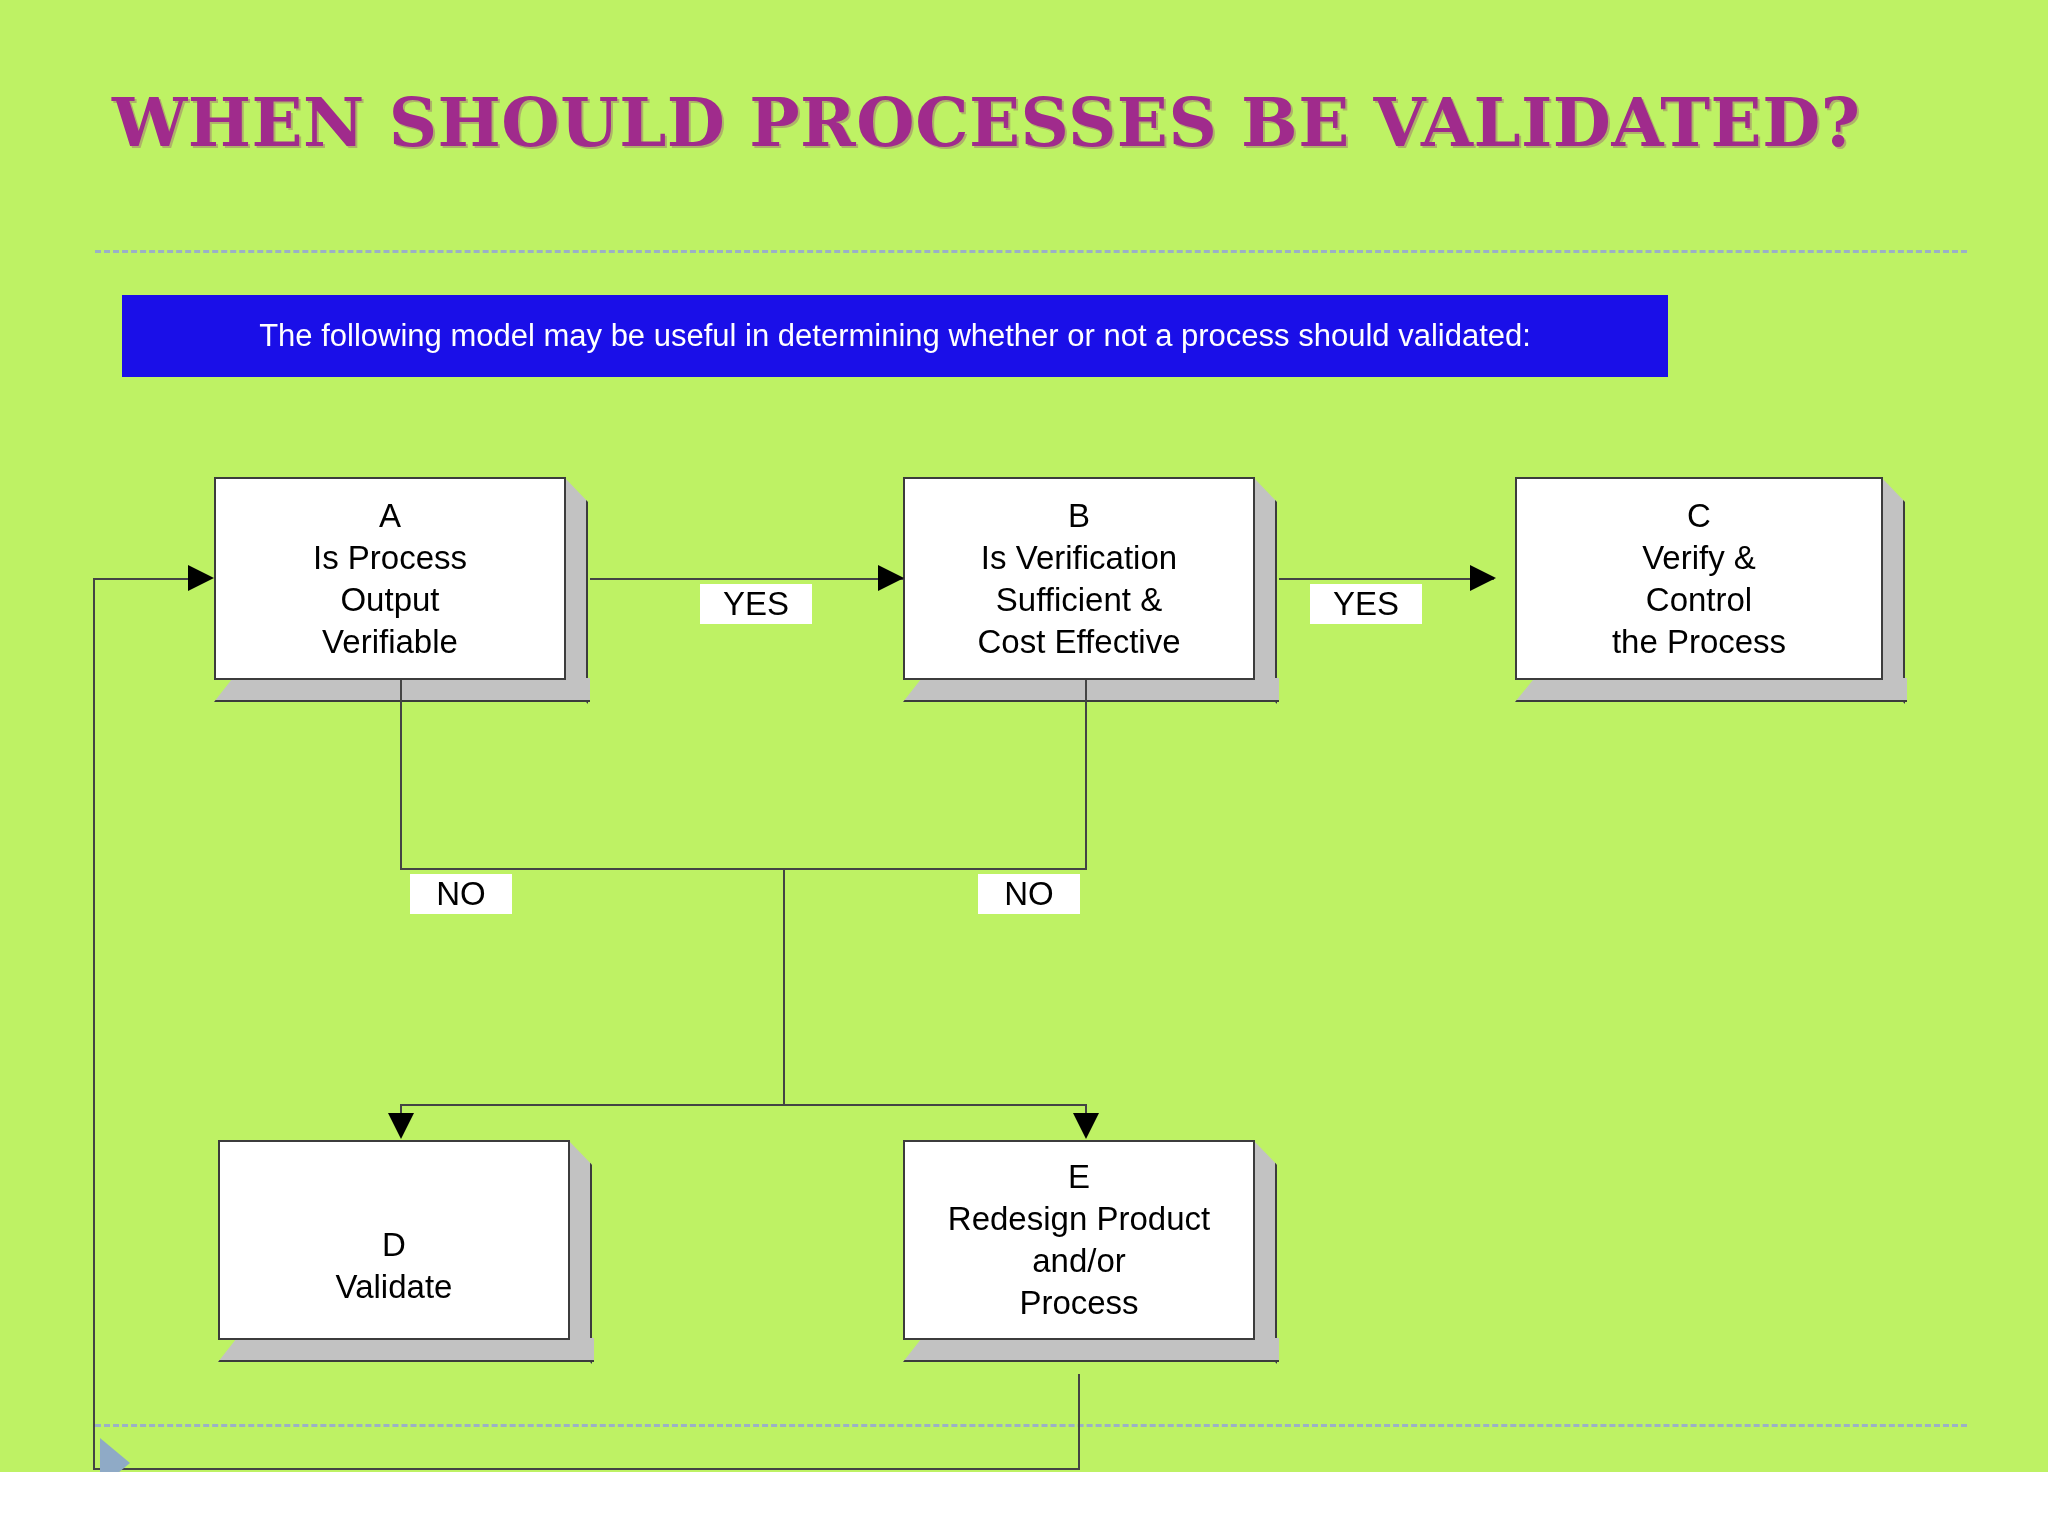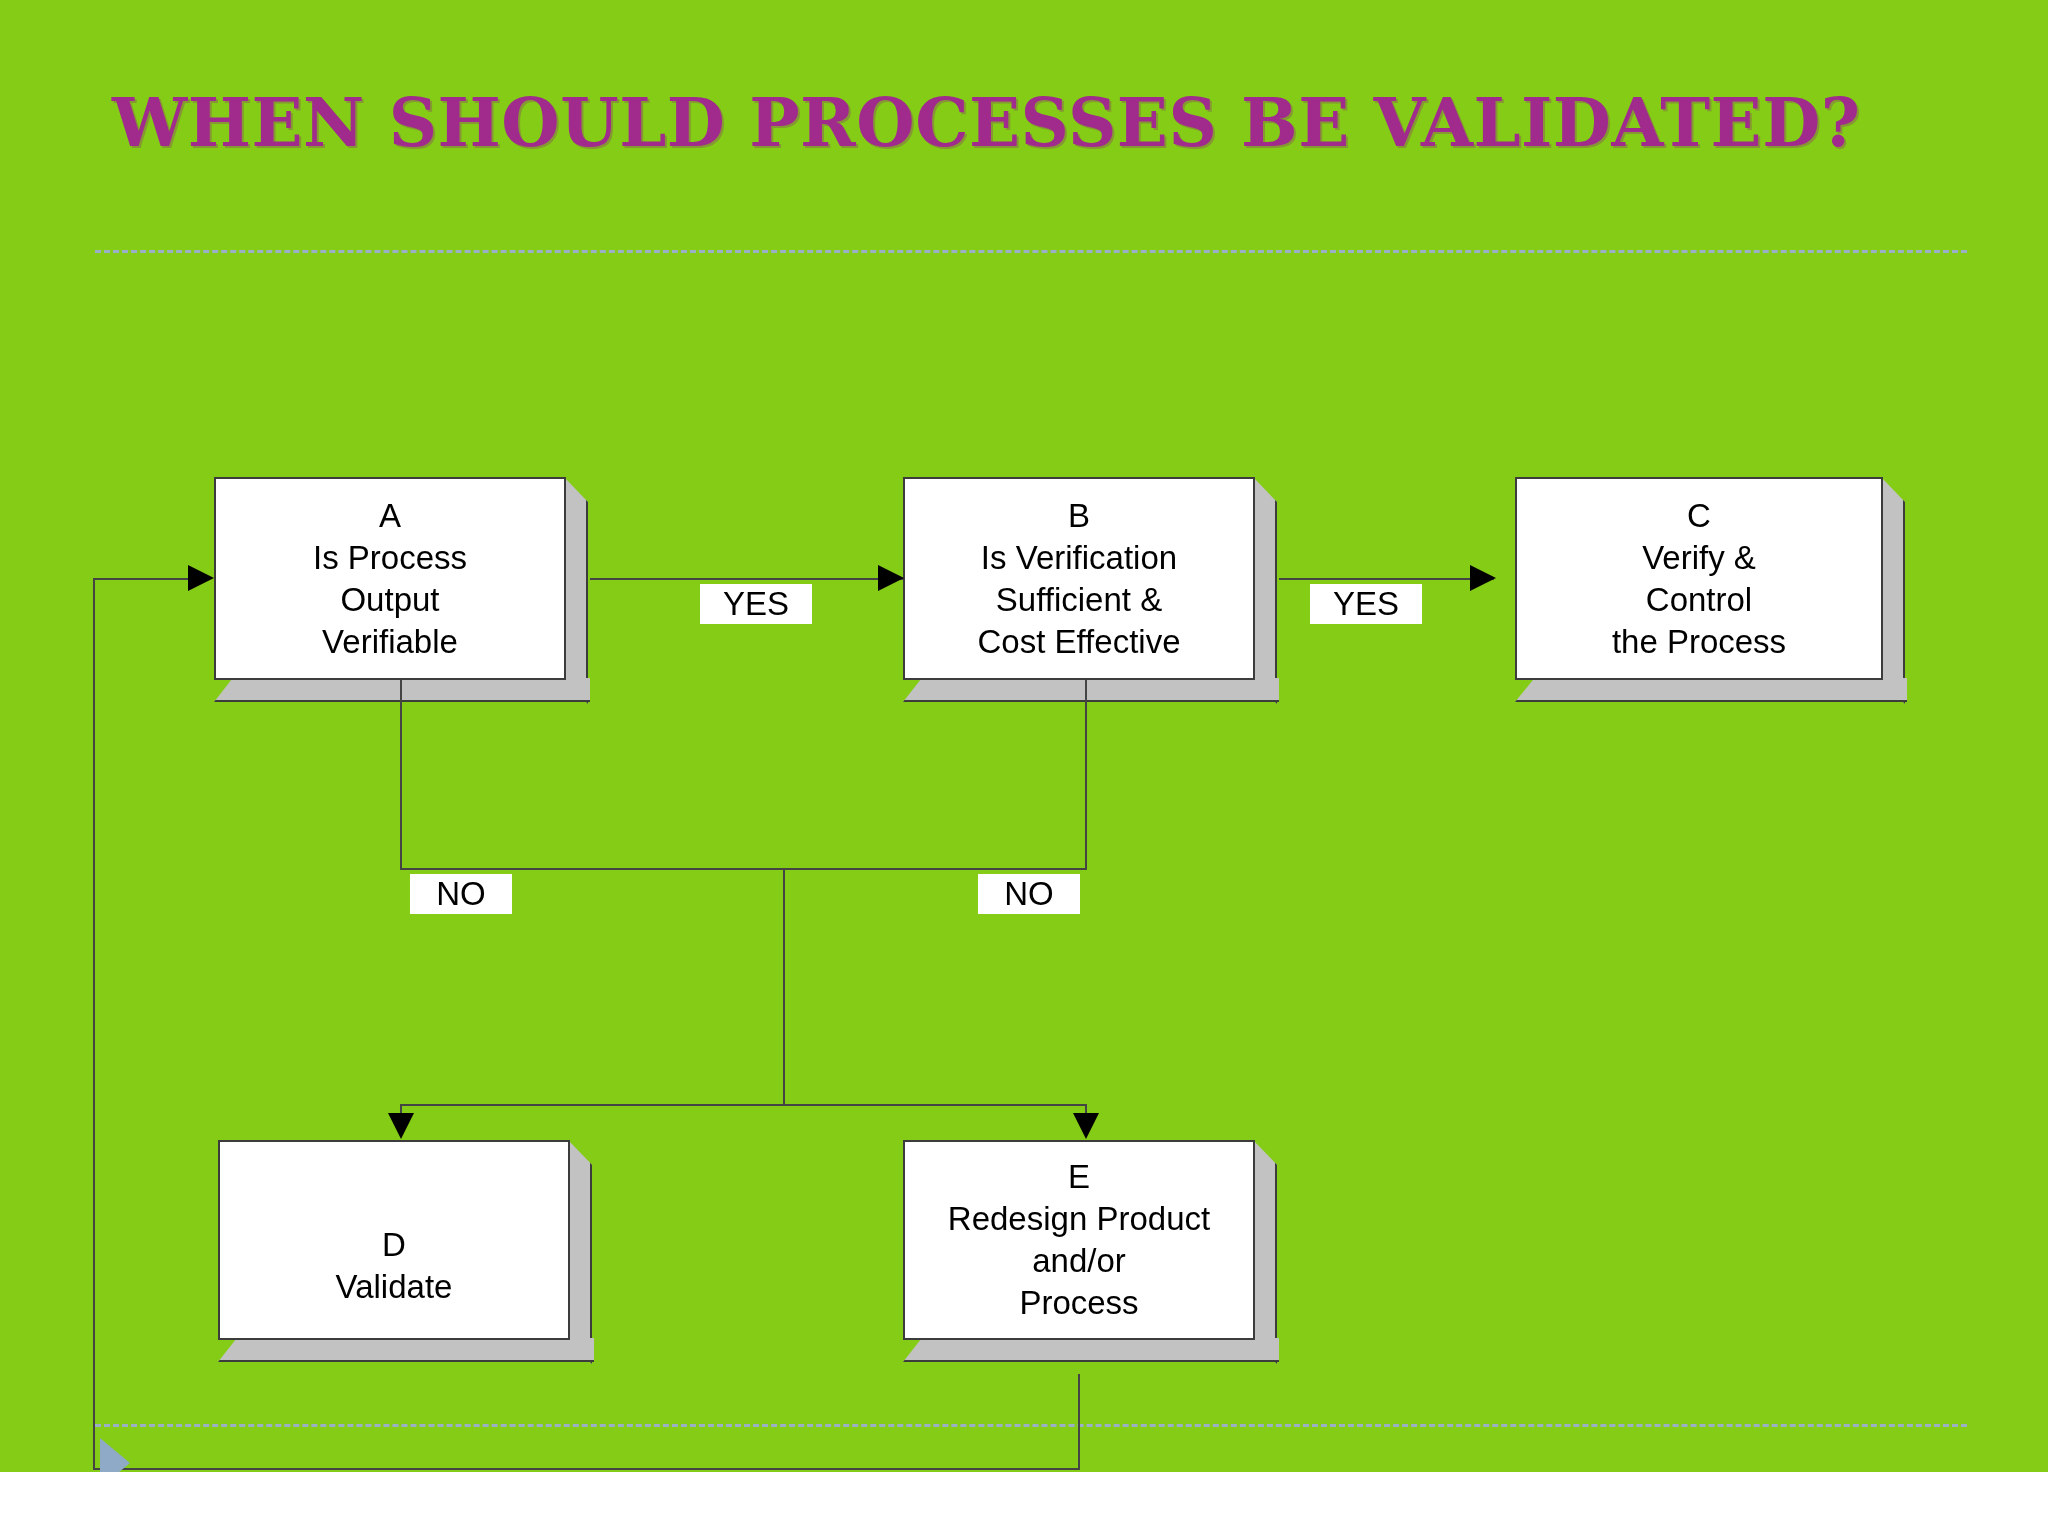--- a/index.html
+++ b/index.html
@@ -8,21 +8,21 @@
     padding: 0;
     background: #ffffff;
   }
   body {
     font-family: "Liberation Sans", sans-serif;
   }
   #slide {
     position: relative;
     width: 2048px;
     height: 1472px;
-    background: #84cc16;
+    background: #bef264;
     overflow: hidden;
   }
 
   
   #title {
     position: absolute;
     left: 112px;
     top: 78px;
     width: 1830px;
     height: 90px;
@@ -197,20 +197,23 @@
 </head>
 <body>
 
 <div id="slide">
 
   <div id="title">WHEN SHOULD PROCESSES BE VALIDATED?</div>
 
   <div class="dash-rule" id="dash-top"></div>
   <div class="dash-rule" id="dash-bottom"></div>
 
+  <div id="banner">
+    <div id="banner-text">The following model may be useful in determining whether or not a process should validated:</div>
+  </div>
 
   <div class="line-v" style="left:1078px; top:1374px; height:96px;"></div>
   <div class="line-h" style="left:93px; top:1468px; width:987px;"></div>
   <div class="line-v" style="left:93px; top:578px; height:892px;"></div>
   <div class="line-h" style="left:93px; top:578px; width:100px;"></div>
   <div class="arrow-right" style="left:188px; top:565px;"></div>
 
   <div class="box3d" style="left:214px; top:477px; width:352px; height:203px;">
     <div class="side side-right"></div>
     <div class="side side-bottom"></div>

